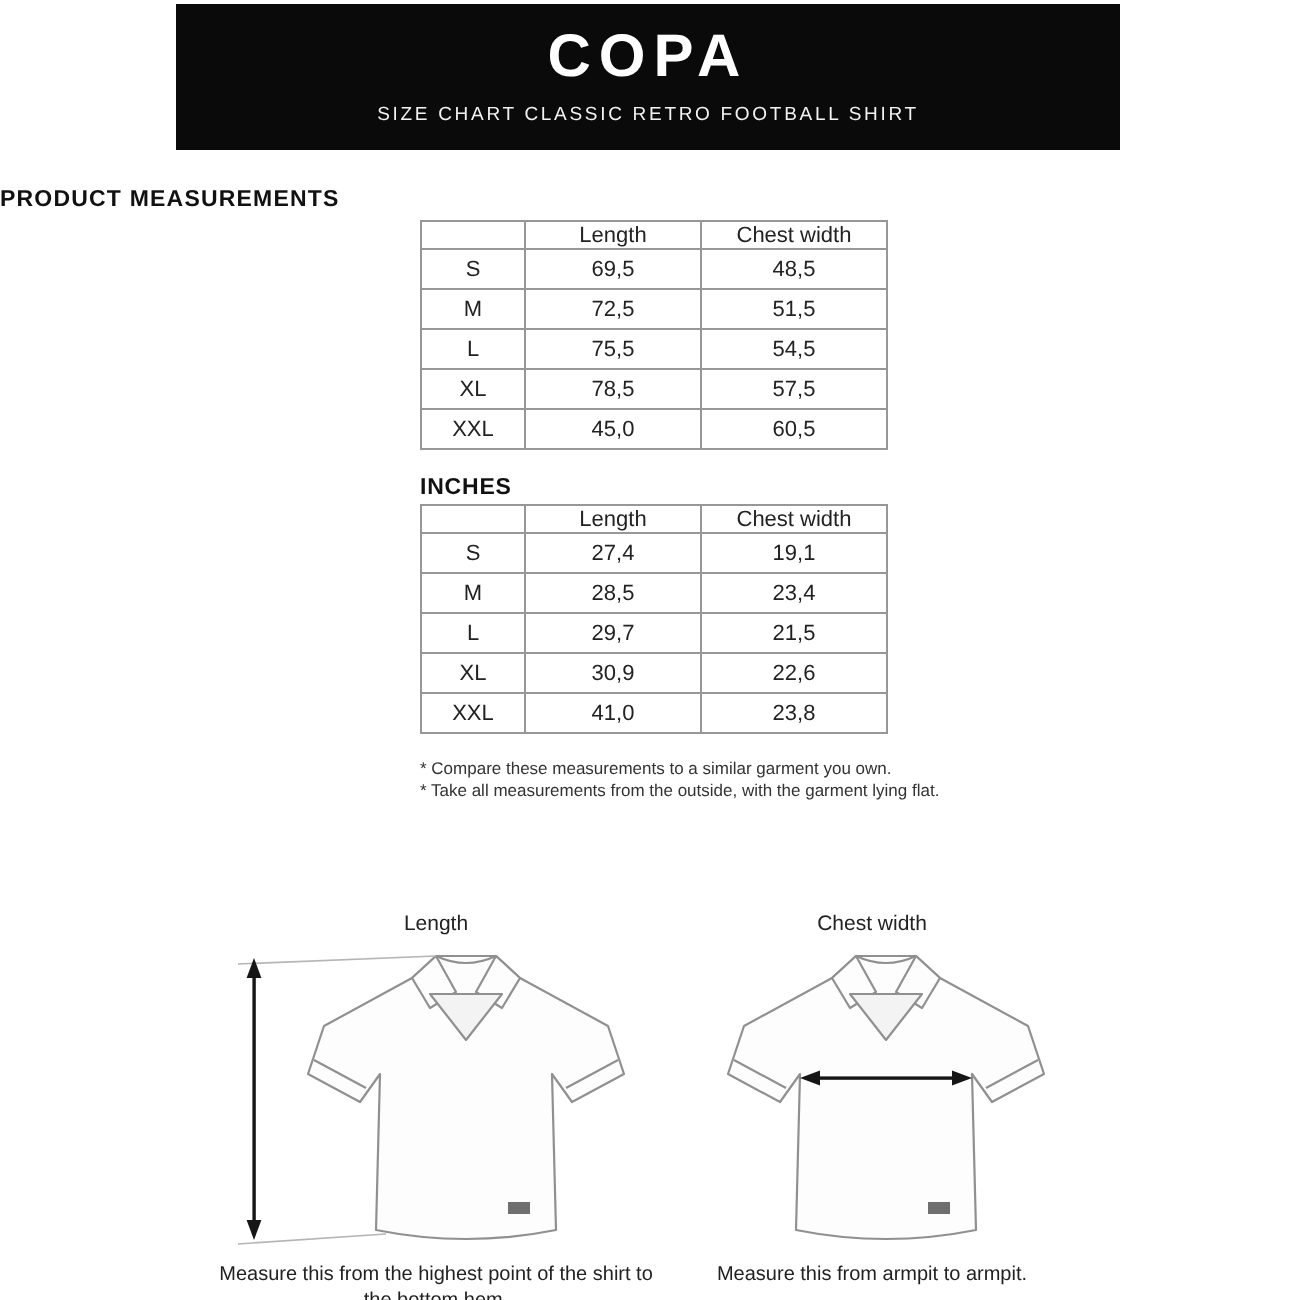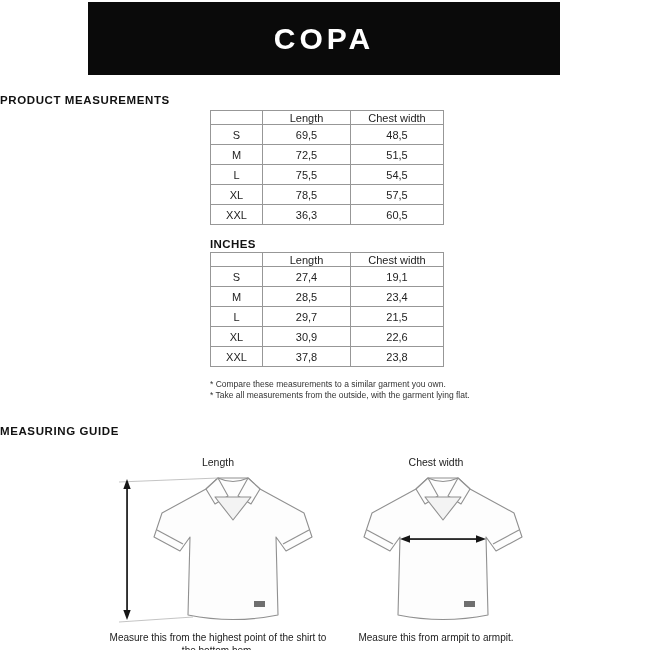--- a/index.html
+++ b/index.html
@@ -37,20 +37,21 @@
   .diagram svg { display:block; margin:2px auto 0; }
   .diagram-caption { font-size:10px; color:#222; line-height:1.32; margin-top:3px; }
 </style>
 </head>
 <body>
 
 <div class="page">
 
   <div class="header-bar">
     <div class="logo">COPA</div>
+    <div class="subtitle">SIZE CHART CLASSIC RETRO FOOTBALL SHIRT</div>
   </div>
 
   <div class="section-title" id="pm-title">PRODUCT MEASUREMENTS</div>
 
   <div class="tables-block">
 
 
     <table class="size-table">
       <colgroup>
           <col style="width:52px">
@@ -80,21 +81,21 @@
           <td>75,5</td>
           <td>54,5</td>
         </tr>
         <tr>
           <td>XL</td>
           <td>78,5</td>
           <td>57,5</td>
         </tr>
         <tr>
           <td>XXL</td>
-          <td>36,3</td>
+          <td>45,0</td>
           <td>60,5</td>
         </tr>
       </tbody>
     </table>
 
     <div class="unit-label inches-label">INCHES</div>
 
     <table class="size-table">
       <colgroup>
           <col style="width:52px">
@@ -124,33 +125,32 @@
           <td>29,7</td>
           <td>21,5</td>
         </tr>
         <tr>
           <td>XL</td>
           <td>30,9</td>
           <td>22,6</td>
         </tr>
         <tr>
           <td>XXL</td>
-          <td>37,8</td>
+          <td>41,0</td>
           <td>23,8</td>
         </tr>
       </tbody>
     </table>
 
     <div class="footnotes">
       <div class="footnote">* Compare these measurements to a similar garment you own.</div>
       <div class="footnote">* Take all measurements from the outside, with the garment lying flat.</div>
     </div>
   </div>
 
-  <div class="section-title" id="mg-title">MEASURING GUIDE</div>
 
   <div class="diagram" id="diagram-length">
     <div class="diagram-label">Length</div>
     <svg width="200" height="158" viewBox="0 0 200 158">
       <g transform="translate(18,3)" fill="#fdfdfd" stroke="#909090" stroke-width="1.1" stroke-linejoin="round">
         <path d="M70,16 L82,5 L112,5 L124,16 L168,40 L176,64 L150,78 L140,64 L142,142 Q97,151 52,142 L54,64 L44,78 L18,64 L26,40 Z"></path>
         <path d="M82,5 Q97,12 112,5" fill="none"></path>
         <path d="M70,16 L82,5 L92,23 L79,31 Z"></path>
         <path d="M124,16 L112,5 L102,23 L115,31 Z"></path>
         <path d="M79,24 L115,24 L97,47 Z" fill="#f3f3f3"></path>

